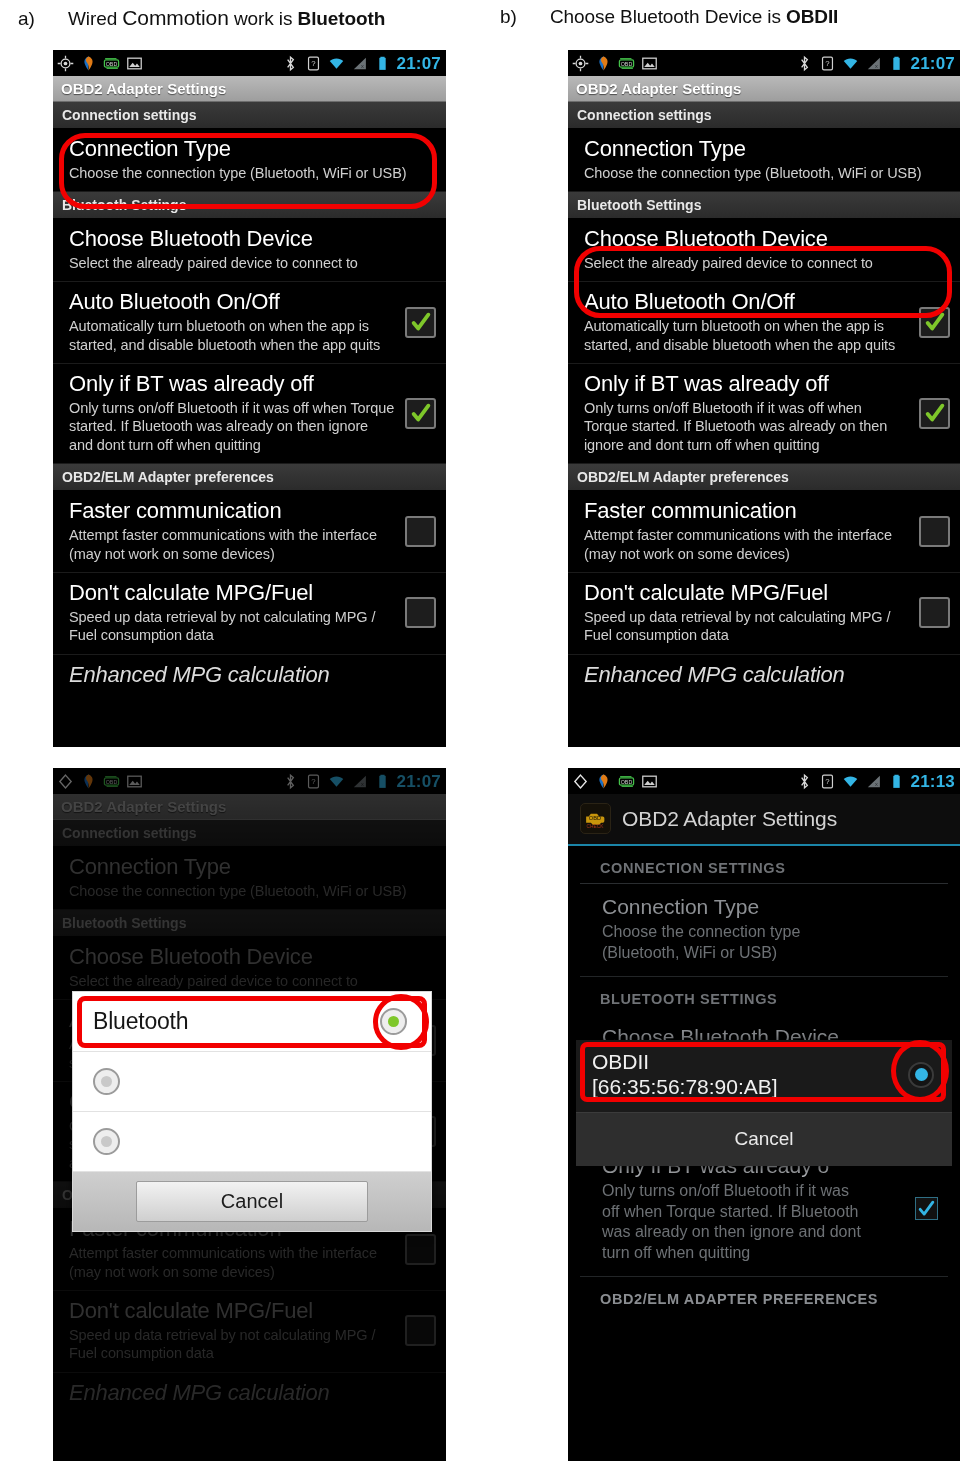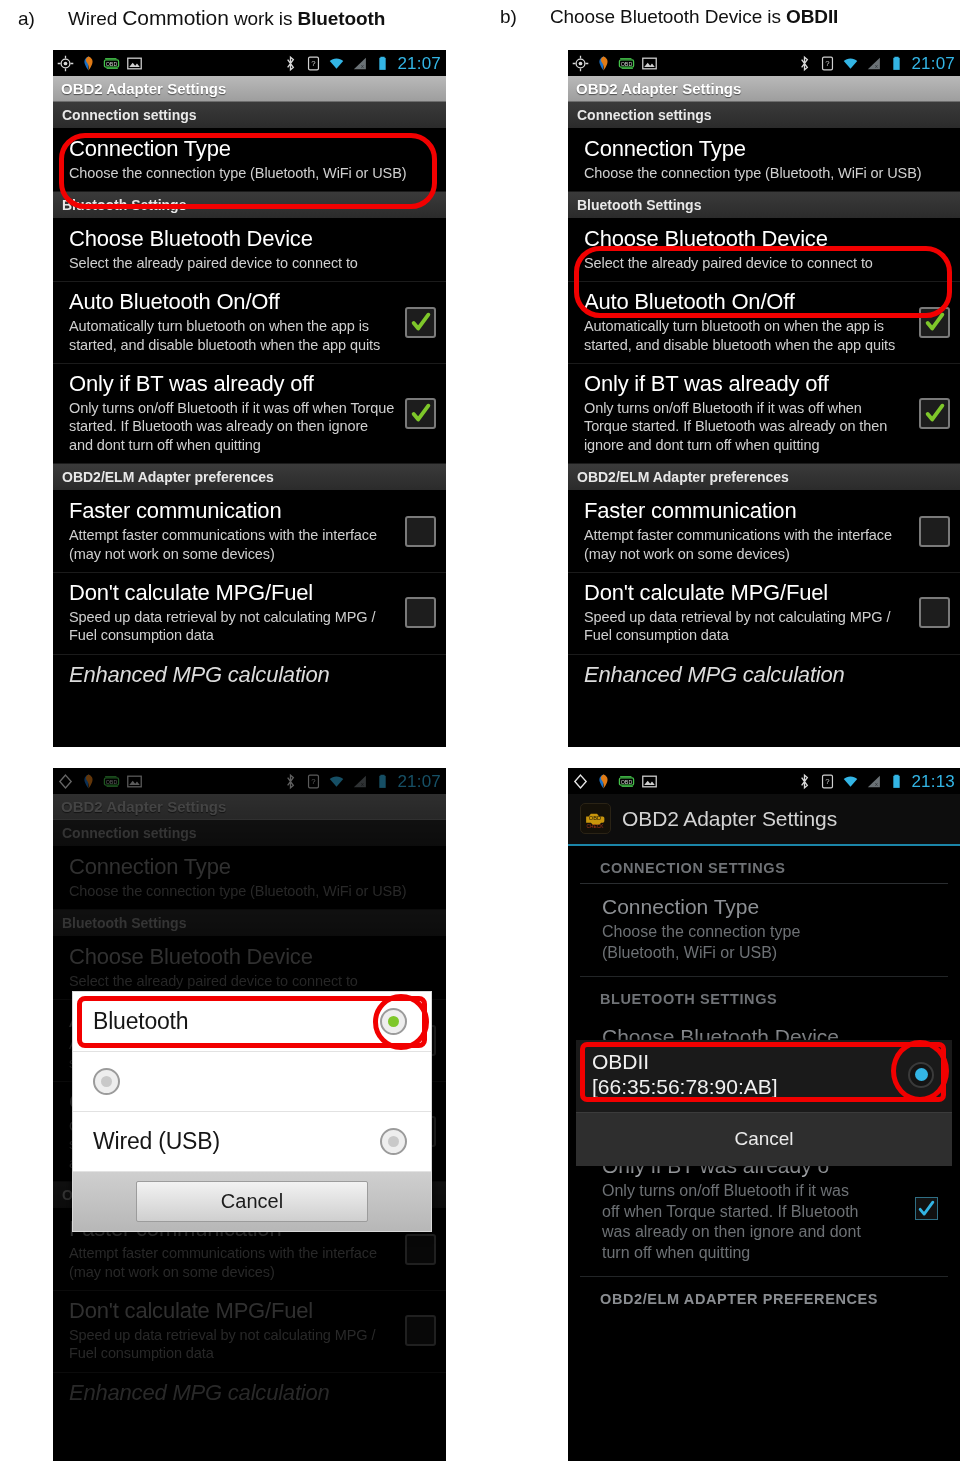--- a/index.html
+++ b/index.html
@@ -41,21 +41,21 @@
   .statusbar {
     height: 26px; background: #000;
     display: flex; align-items: center;
     padding: 0 5px 0 4px;
     position: relative;
   }
   .sb-left  { display: flex; align-items: center; gap: 6px; }
   .sb-right { display: flex; align-items: center; gap: 6px; margin-left: auto; }
   .sb-ico { width: 17px; height: 17px; display: block; }
   .sb-clock {
-    font-size: 17px; color: #33b5e5; font-weight: 400;
+    font-size: 17px; color: #33b5e5; font-weight: 700;
     letter-spacing: 0.2px; line-height: 1;
   }
 
   
   .titlebar {
     background: linear-gradient(#b9b9b9, #9e9e9e);
     color: #fff; font-weight: bold; font-size: 15px;
     padding: 4px 0 4px 8px;
     text-shadow: 0 1px 1px rgba(0,0,0,.55);
     border-bottom: 1px solid #6d6d6d;
@@ -572,21 +572,20 @@
         <span class="radio on">
             <i></i>
           </span>
       </div>
       <div class="dlg-item">
         <span class="radio">
             <i></i>
           </span>
       </div>
       <div class="dlg-item">
-        <span class="lab">Wired (USB)</span>
         <span class="radio">
             <i></i>
           </span>
       </div>
       <div class="dlg-footer">
         <div class="btn-gb">Cancel</div>
       </div>
     </div>
 
     <div class="redbox" style="left:24px; top:228px; width:350px; height:52px; border-radius:8px; border-width:5px;"></div>

